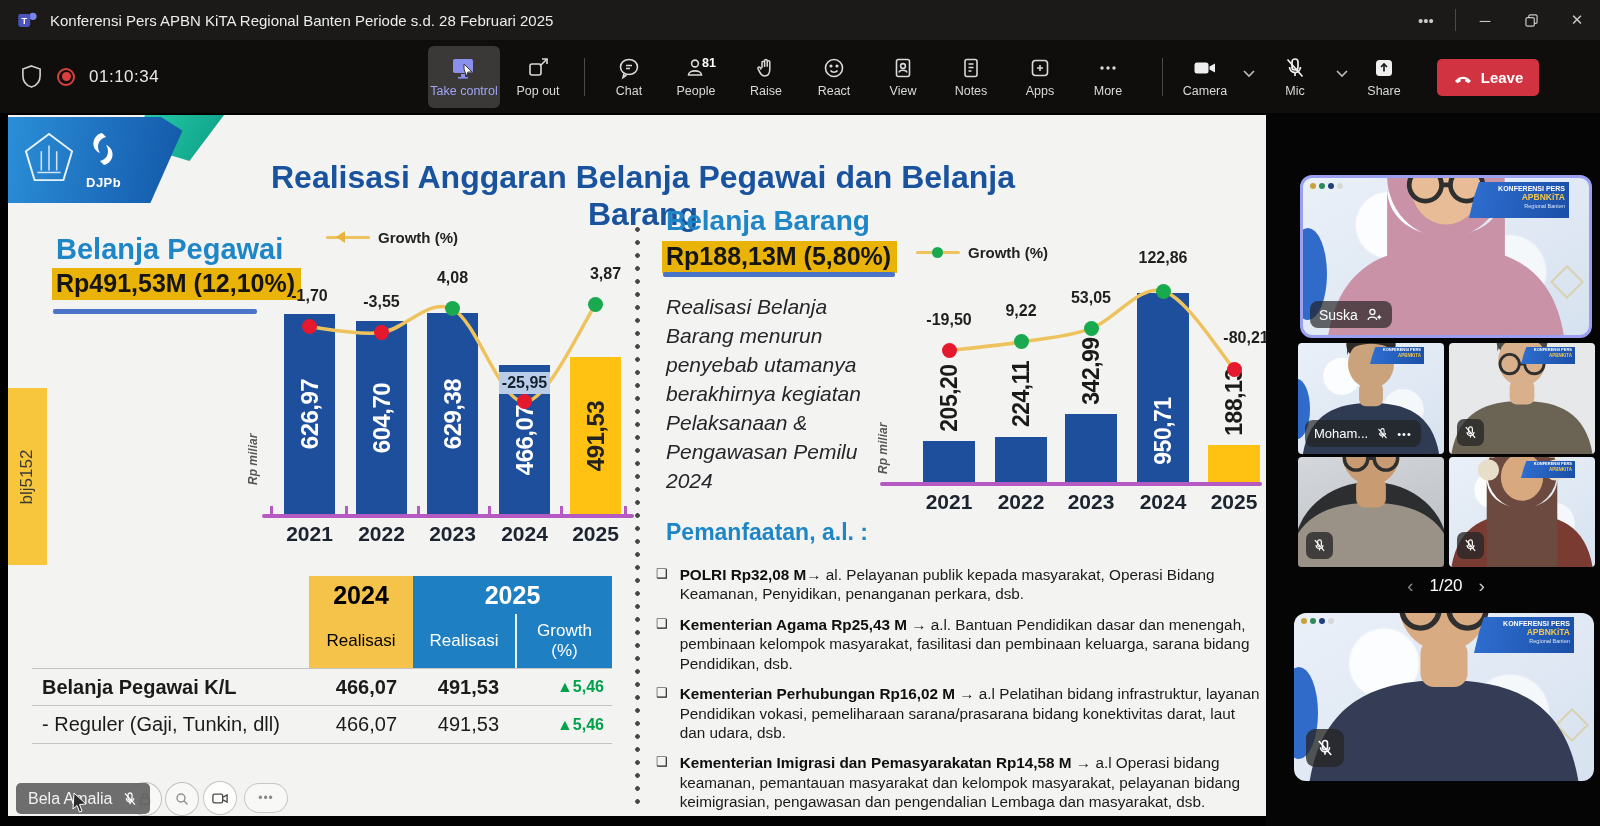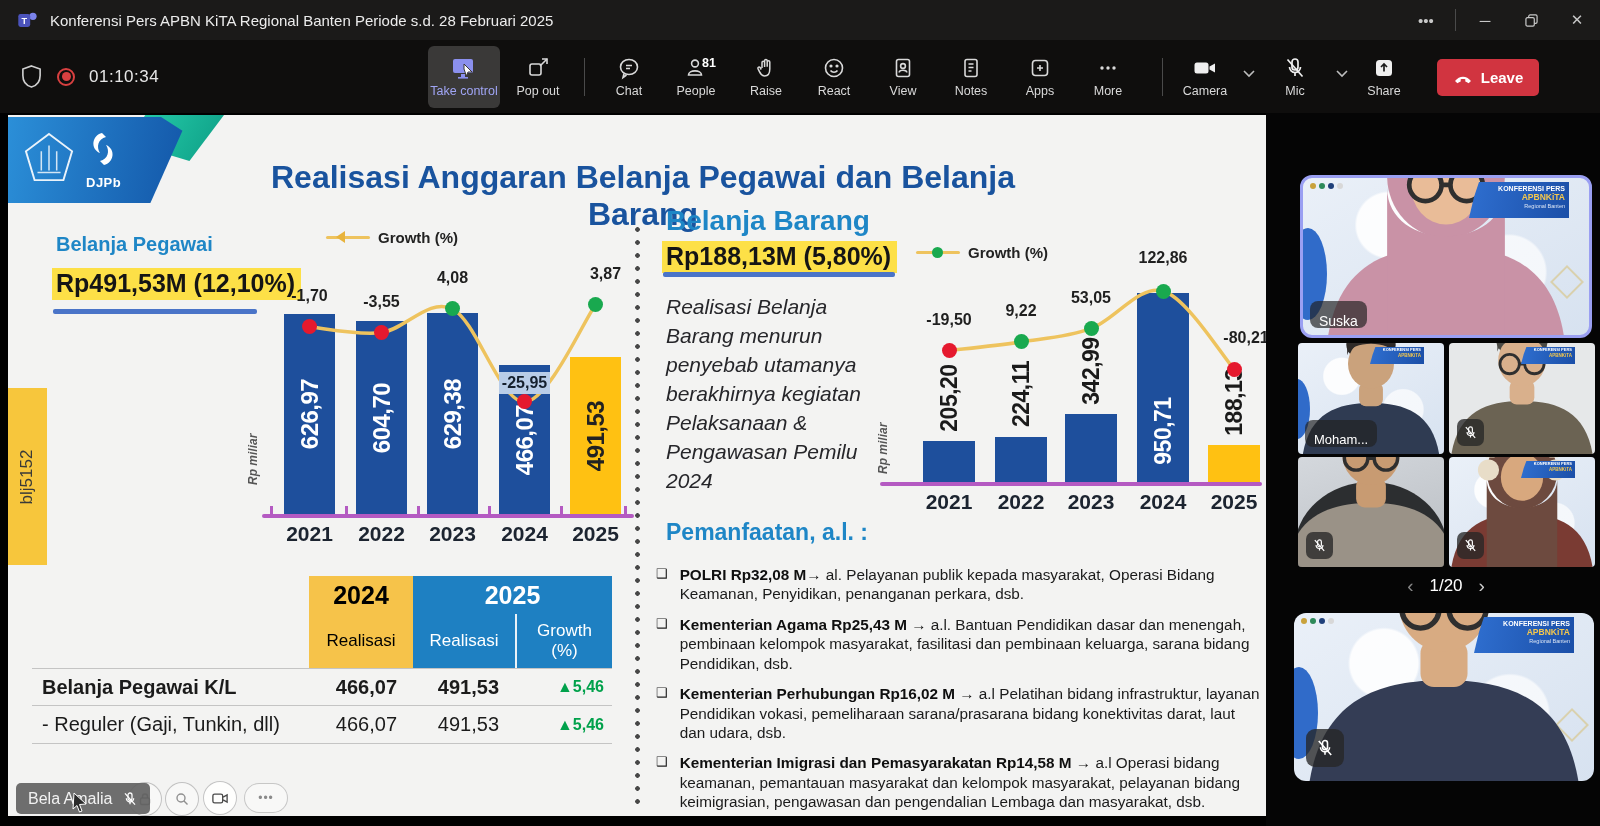--- a/index.html
+++ b/index.html
@@ -30,22 +30,22 @@
 
   
   .content{position:absolute;left:0;top:113px;width:1600px;height:713px;background:#000;}
   .slide{position:absolute;left:8px;top:2px;width:1258px;height:701px;background:#f3f3f2;overflow:hidden;}
 
   .slide-title{position:absolute;left:250px;top:44px;width:770px;text-align:center;font-size:32px;font-weight:bold;color:#19539e;}
   .logo-badge{position:absolute;left:0;top:2px;width:178px;height:86px;background:linear-gradient(100deg,#2b8fd8,#1356a8);clip-path:polygon(0 0,86% 0,98% 16%,80% 100%,0 100%);border-radius:0 0 22px 0;}
   .logo-teal{position:absolute;left:120px;top:0;width:96px;height:46px;background:linear-gradient(120deg,#27d0ad,#0d9c84);clip-path:polygon(18% 0,100% 0,64% 100%,0 60%);}
   .djpb-label{position:absolute;left:78px;top:58px;color:#fff;font-size:13px;font-weight:bold;letter-spacing:.5px;}
 
-  .sec-head{position:absolute;font-size:20px;font-weight:bold;color:#1e86c6;}
-  .sec-amt{position:absolute;font-size:25px;font-weight:bold;color:#151515;background:#fde047;padding:1px 6px 2px 4px;}
+  .sec-head{position:absolute;font-size:29px;font-weight:bold;color:#1e86c6;}
+  .sec-amt{position:absolute;font-size:25px;font-weight:bold;color:#151515;background:#eab308;padding:1px 6px 2px 4px;}
   .sec-rule{position:absolute;height:5px;background:#4a74c8;border-radius:2px;}
   .sec-note{position:absolute;font-size:21px;font-style:italic;color:#26262a;line-height:1.38;}
 
   .side-tab{position:absolute;left:0;top:273px;width:39px;height:177px;background:#f7c63c;display:flex;align-items:center;justify-content:center;}
   .side-tab span{transform:rotate(-90deg);white-space:nowrap;font-size:17px;color:#3a3a38;}
 
   .dotted-div{position:absolute;left:627px;top:108px;width:5px;height:582px;background-image:radial-gradient(circle,#474747 2px,transparent 2.6px);background-size:5px 13px;}
 
   
   .plot{position:absolute;}
@@ -103,21 +103,21 @@
   .banner{position:absolute;top:4px;right:20px;width:100px;height:36px;background:linear-gradient(100deg,#2f6fd0,#1b4fa8);clip-path:polygon(10% 0,100% 0,100% 100%,0 100%,5% 42%);padding:3px 4px 0 12px;text-align:right;line-height:1.15;}
   .banner .b1{display:block;font-size:7px;font-weight:bold;color:#fff;}
   .banner .b2{display:block;font-size:8.5px;font-weight:bold;color:#f5c84c;}
   .banner .b3{display:block;font-size:5.5px;color:#dce6f5;}
   .banner.mini{width:54px;height:17px;padding:1px 3px 0 8px;}
   .banner.mini .b1{font-size:4px;} .banner.mini .b2{font-size:4.5px;}
   .logodots{position:absolute;top:5px;left:7px;display:flex;gap:3px;}
   .logodots i{width:6px;height:6px;border-radius:50%;}
   .micbadge{position:absolute;left:8px;bottom:8px;width:27px;height:27px;background:rgba(38,38,38,.78);border-radius:7px;display:flex;align-items:center;justify-content:center;}
   .micbadge.lg{left:12px;bottom:14px;width:38px;height:38px;border-radius:9px;}
-  .vpill{position:absolute;left:7px;bottom:7px;height:27px;background:rgba(32,32,32,.68);border-radius:8px;display:flex;align-items:center;gap:8px;padding:12px 9px;color:#fff;font-size:14px;z-index:4;flex-direction:column;}
+  .vpill{position:absolute;left:7px;bottom:7px;height:27px;background:rgba(32,32,32,.68);border-radius:8px;display:flex;align-items:center;gap:8px;padding:4px 9px;color:#fff;font-size:14px;z-index:4;}
   .person{position:absolute;inset:0;}
   .pager{position:absolute;left:90px;top:462px;width:180px;display:flex;align-items:center;justify-content:center;gap:16px;}
   .pager .pnum{color:#fff;font-size:17px;}
   .pchev{font-size:19px;color:#8a8a8a;}
   .pchev.r{color:#cfcfcf;}
 </style>
 </head>
 <body>
 
 <div id="stage">

